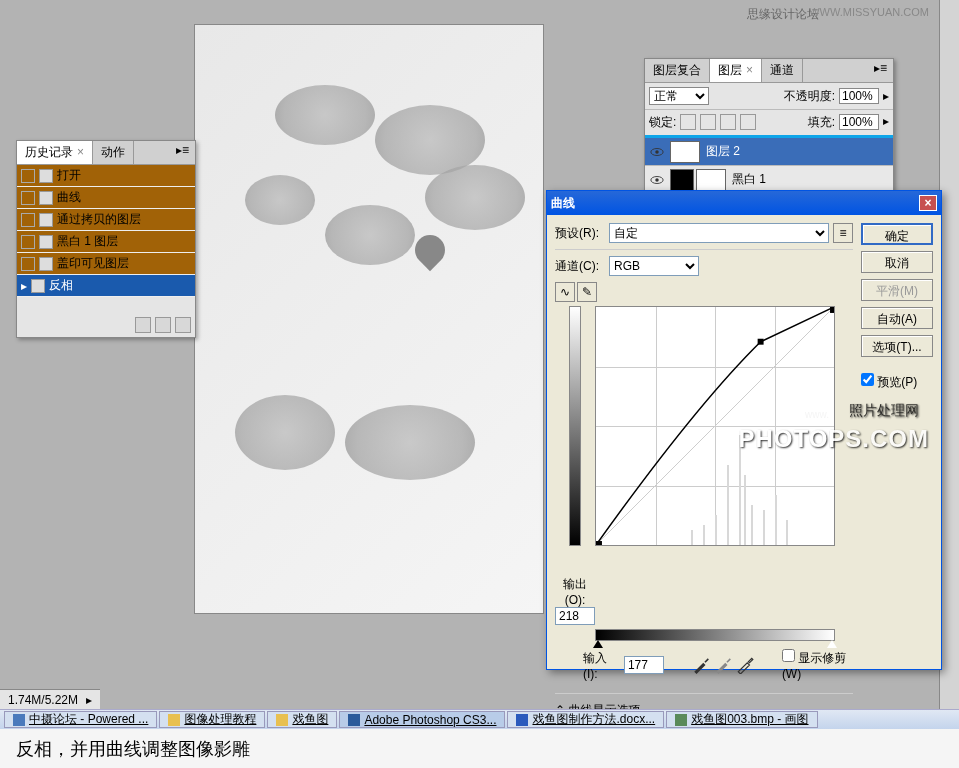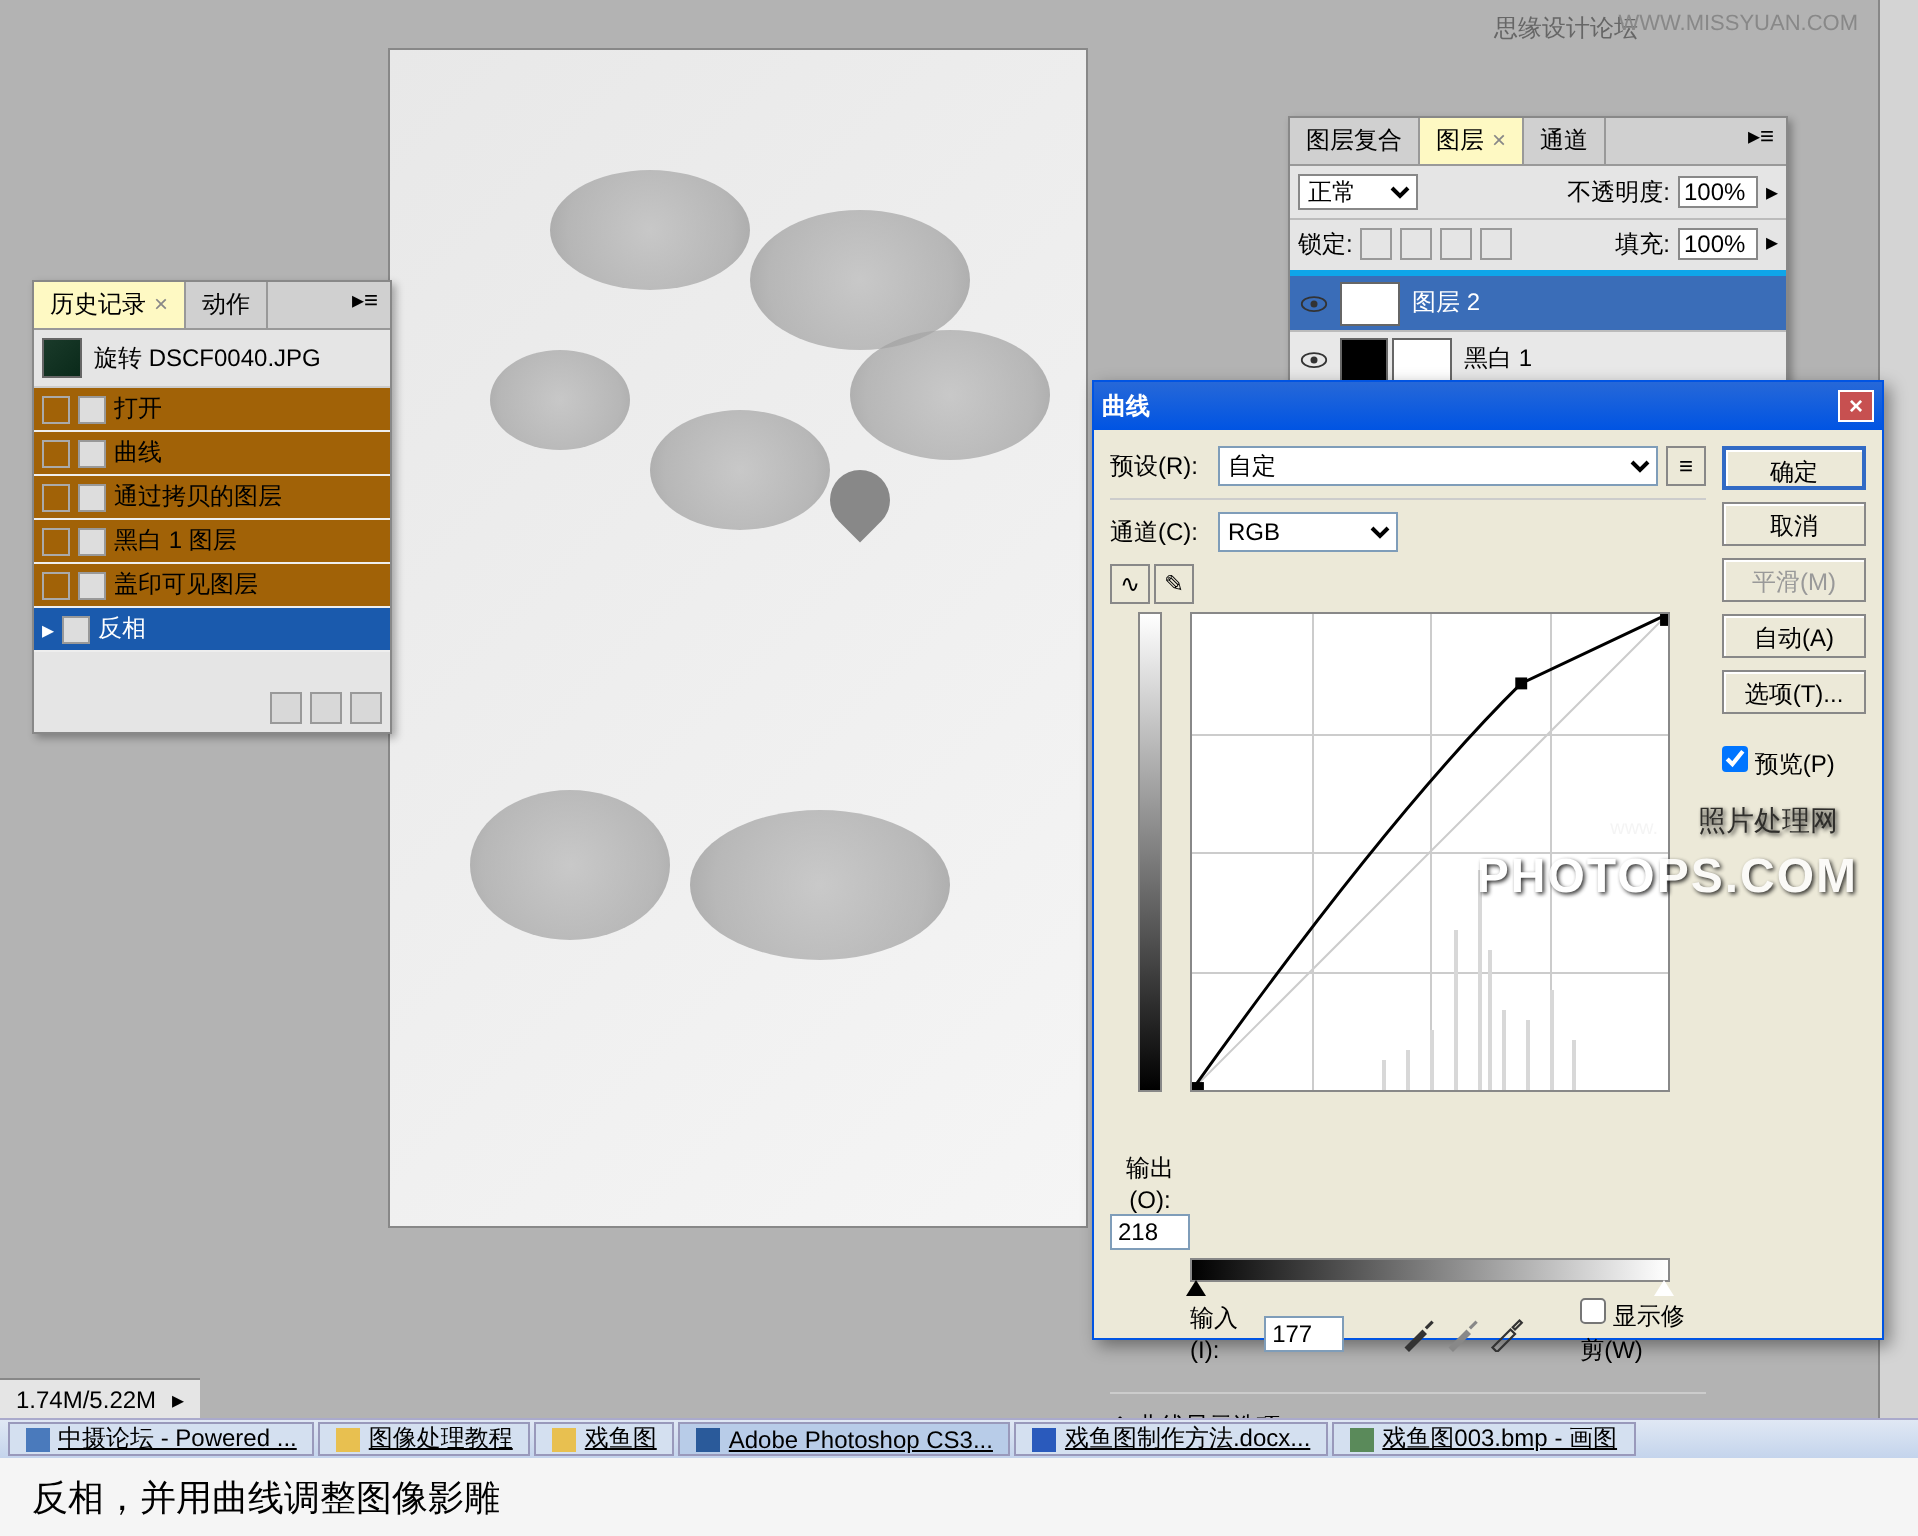--- a/index.html
+++ b/index.html
@@ -18,21 +18,21 @@
     .lily-pad:nth-child(3) { width: 90px; height: 60px; left: 130px; top: 180px; }
     .lily-pad:nth-child(4) { width: 100px; height: 65px; left: 230px; top: 140px; }
     .lily-pad:nth-child(5) { width: 70px; height: 50px; left: 50px; top: 150px; }
     .lily-pad:nth-child(6) { width: 100px; height: 75px; left: 40px; top: 370px; }
     .lily-pad:nth-child(7) { width: 130px; height: 75px; left: 150px; top: 380px; }
     .lotus { position: absolute; left: 220px; top: 210px; width: 30px; height: 30px; background: #888; border-radius: 50% 50% 0 50%; transform: rotate(45deg); }
     
     
     .history-panel { position: absolute; left: 16px; top: 140px; width: 180px; background: #e5e5e5; border: 1px solid #888; box-shadow: 2px 2px 4px rgba(0,0,0,0.3); }
     .panel-tabs { display: flex; background: #d0d0d0; border-bottom: 1px solid #999; }
-    .panel-tab { padding: 3px 8px; border-right: 1px solid #999; background: #fef9c3; cursor: pointer; }
+    .panel-tab { padding: 3px 8px; border-right: 1px solid #999; background: #ffffff; cursor: pointer; }
     .panel-tab.inactive { background: #d0d0d0; }
     .close-x { margin-left: 4px; color: #888; }
     .panel-menu-btn { margin-left: auto; padding: 2px 6px; cursor: pointer; }
     .history-header { display: flex; align-items: center; padding: 4px; border-bottom: 1px solid #ccc; }
     .thumb { width: 20px; height: 20px; background: linear-gradient(135deg, #1a3a2a, #0a2a1a); margin-right: 6px; border: 1px solid #666; }
     .history-list { background: #a16207; }
     .history-item { display: flex; align-items: center; padding: 2px 4px; border-bottom: 1px solid #eee; cursor: pointer; }
     .history-item.selected { background: #1a5aad; color: #fff; }
     .history-check { width: 14px; height: 14px; border: 1px solid #aaa; margin-right: 4px; }
     .history-icon { width: 14px; height: 14px; background: #ddd; margin-right: 4px; border: 1px solid #999; }
@@ -78,21 +78,21 @@
     .curve-graph { width: 240px; height: 240px; border: 1px solid #888; background: #fff; position: relative; }
     .grid-line { position: absolute; background: #ccc; }
     .grid-v { width: 1px; height: 100%; }
     .grid-h { height: 1px; width: 100%; }
     .curve-path { position: absolute; width: 100%; height: 100%; }
     .histogram { position: absolute; bottom: 0; left: 0; right: 0; height: 120px; }
     .hist-bar { position: absolute; bottom: 0; width: 2px; background: #d8d8d8; }
     .input-gradient-row { display: flex; align-items: center; margin-top: 4px; }
     .input-gradient { width: 240px; height: 12px; background: linear-gradient(to right, #000, #fff); border: 1px solid #888; margin-left: 40px; position: relative; }
     .slider-tri { position: absolute; bottom: -8px; width: 0; height: 0; border-left: 5px solid transparent; border-right: 5px solid transparent; border-bottom: 8px solid #000; }
-    .io-inputs { display: flex; align-items: center; gap: 8px; margin-top: 8px; margin-left: 40px; }
+    .io-inputs { display: flex; align-items: center; gap: 8px; margin-top: 8px; margin-left: 28px; }
     .io-input { width: 40px; height: 18px; border: 1px solid #7f9db9; padding: 1px 3px; }
     .eyedroppers { display: flex; gap: 4px; margin-left: 20px; }
     .eyedrop { width: 18px; height: 18px; cursor: pointer; }
     .display-opts { margin-top: 12px; border-top: 1px solid #ccc; padding-top: 8px; }
     .display-opts-row { display: flex; align-items: center; gap: 12px; margin-top: 4px; }
     .checkbox { width: 13px; height: 13px; }
     .radio { width: 13px; height: 13px; }
     
     .photops-wm { position: absolute; right: 30px; bottom: 315px; color: #fff; font-size: 24px; font-weight: bold; text-shadow: 1px 1px 2px #000; opacity: 0.8; font-family: Arial; letter-spacing: 1px; }
     .photops-wm-sm { position: absolute; right: 40px; bottom: 348px; color: #000000; font-size: 14px; font-family: "SimSun"; text-shadow: 1px 1px 2px #000; opacity: 0.8; }
@@ -126,24 +126,20 @@
     <div class="lily-pad"></div>
       <div class="lotus"></div>
   </div>
 </div>
 
 <div class="history-panel">
   <div class="panel-tabs">
     <div class="panel-tab"><span>历史记录</span><span class="close-x">×</span></div>
     <div class="panel-tab inactive">动作</div>
     <div class="panel-menu-btn">▸≡</div>
-  </div>
-  <div class="history-header">
-    <div class="thumb"></div>
-    <span>旋转 DSCF0040.JPG</span>
   </div>
   <div class="history-list">
     <div class="history-item">
         <div class="history-check"></div>
         <div class="history-icon"></div>
         <span>打开</span>
       </div>
     <div class="history-item">
         <div class="history-check"></div>
         <div class="history-icon"></div>

